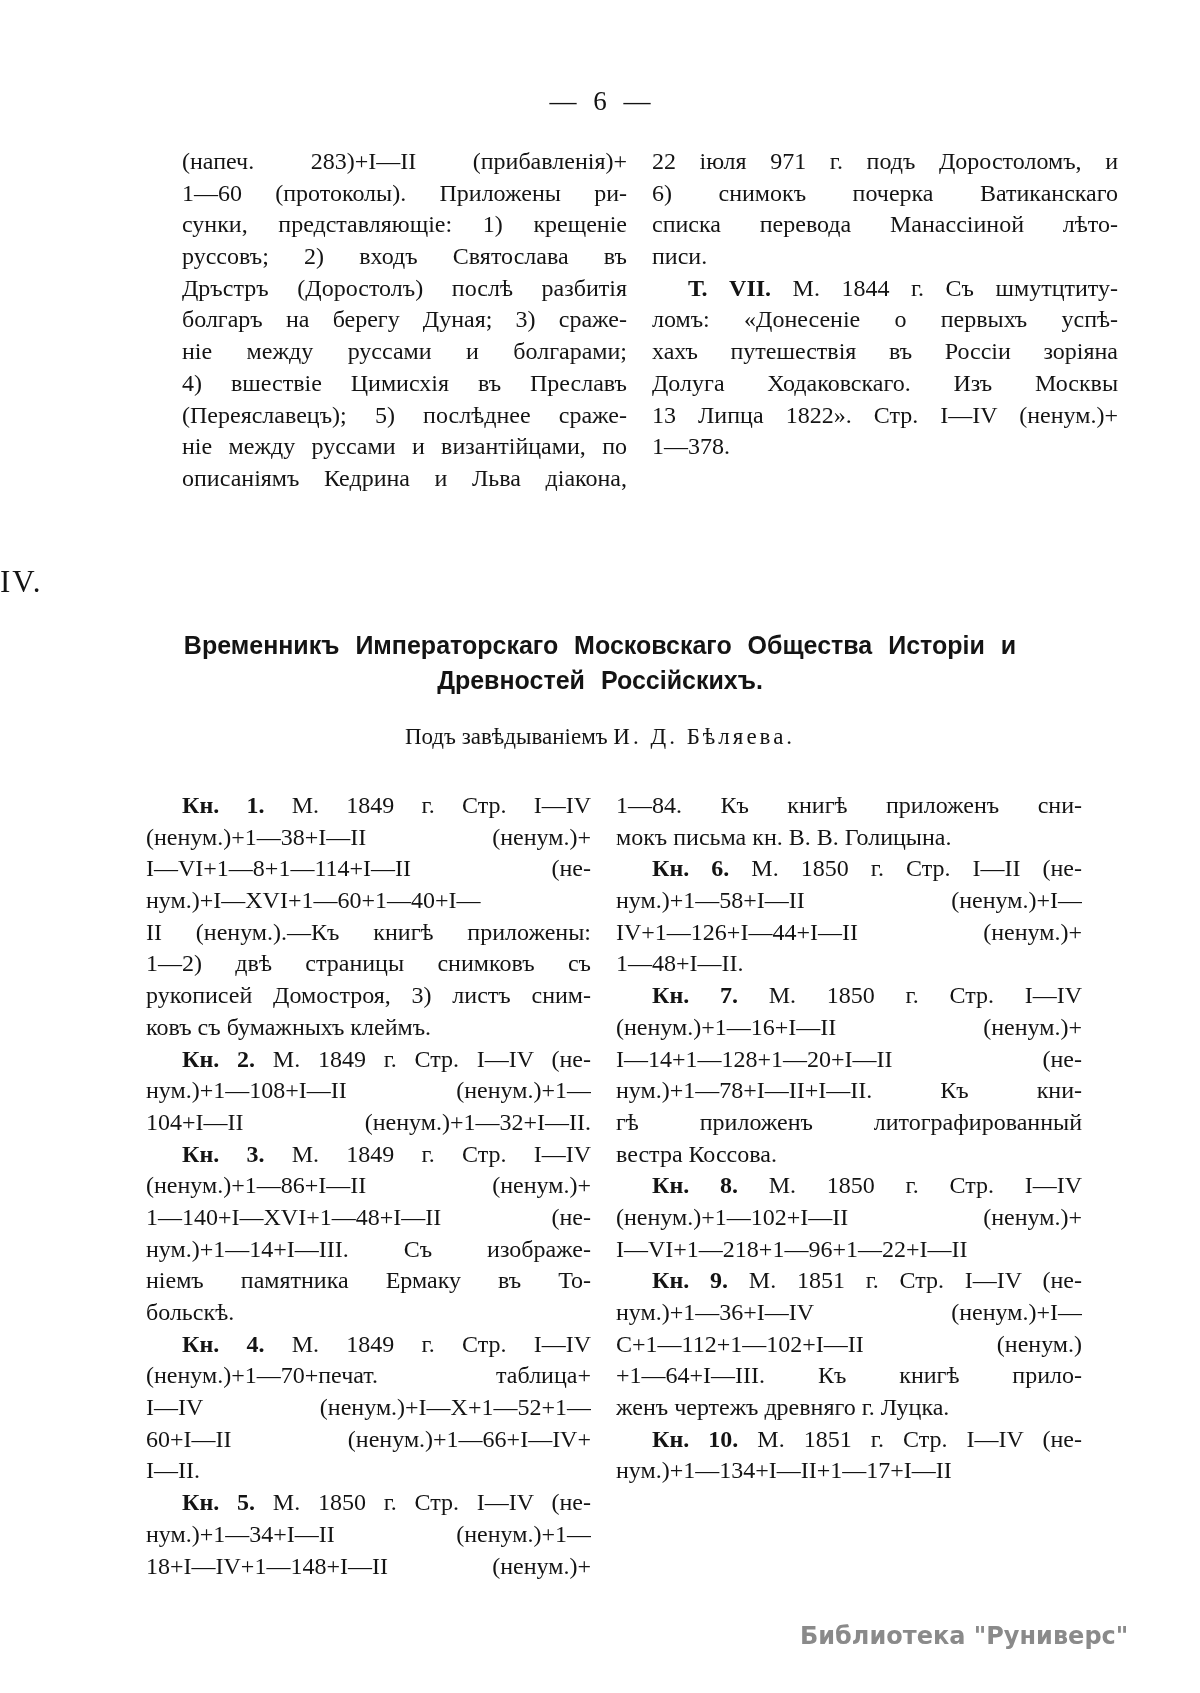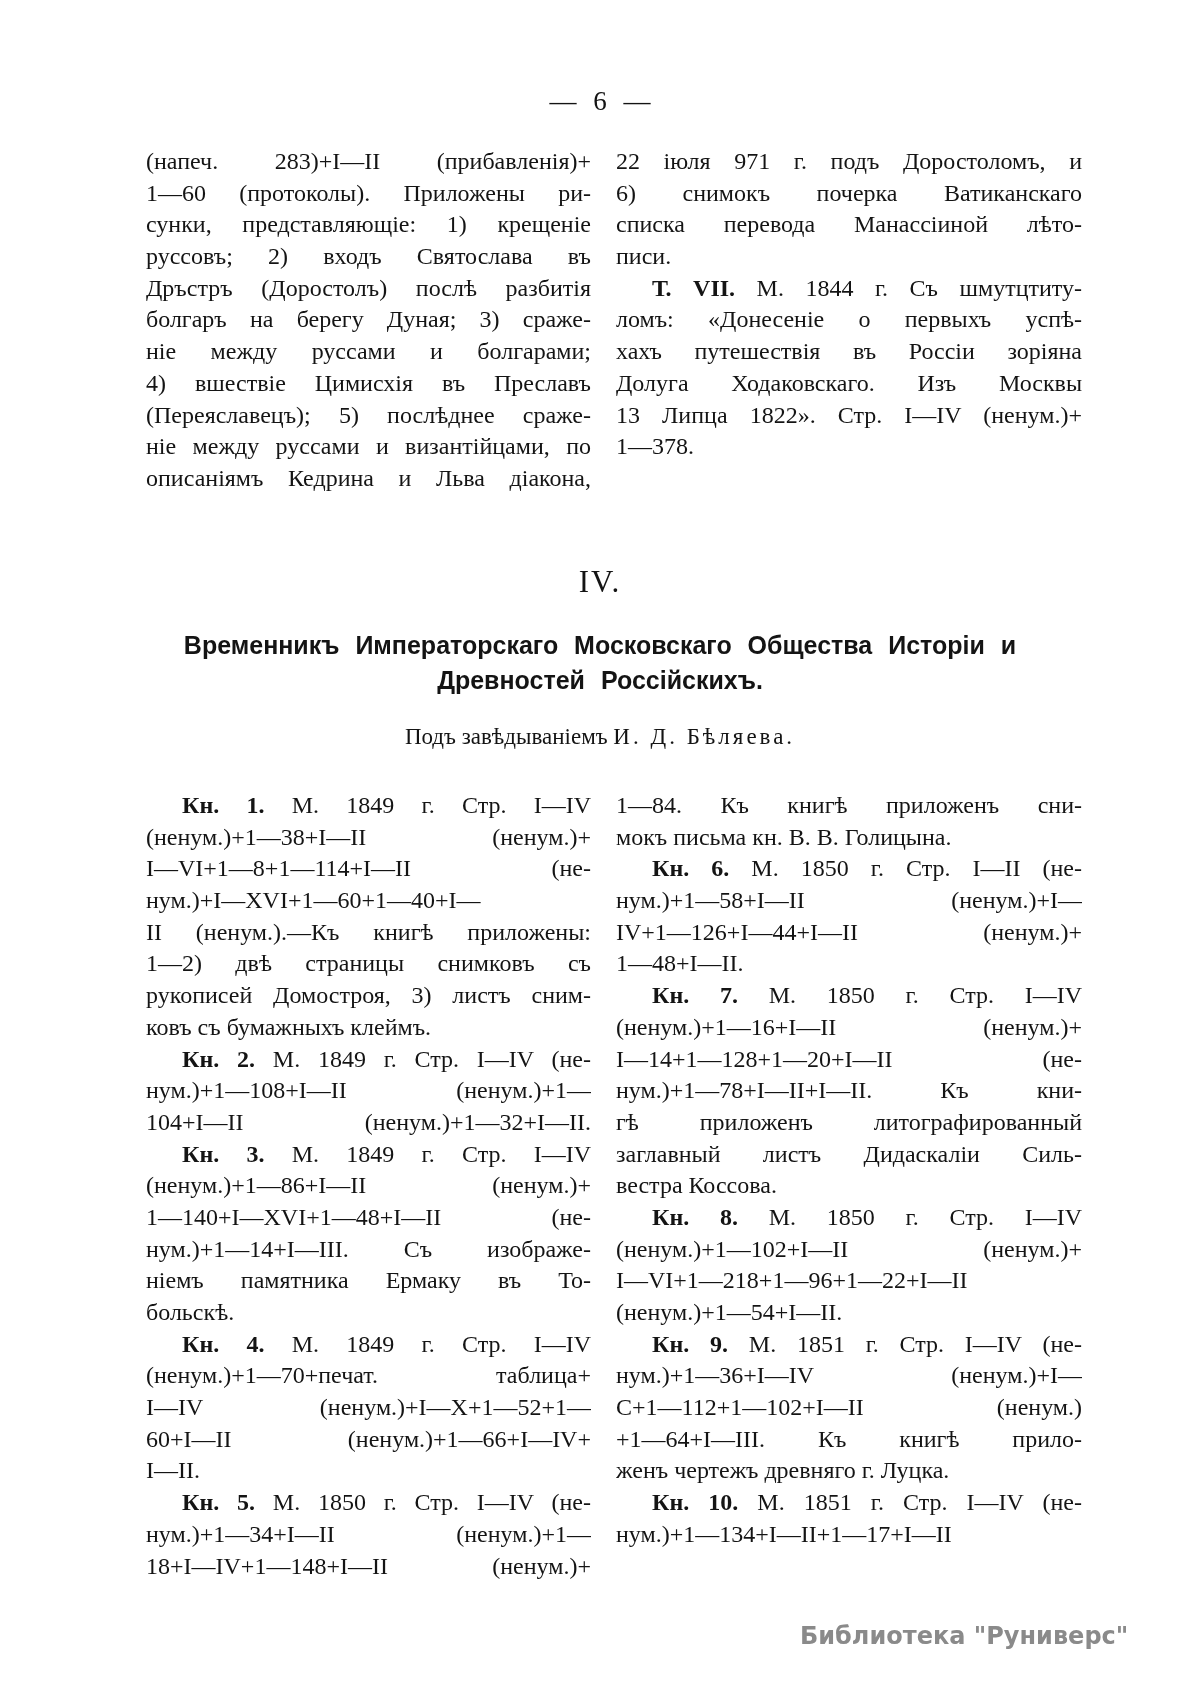--- a/index.html
+++ b/index.html
@@ -20,39 +20,39 @@
     text-align: center;
     font-size: 27px;
     word-spacing: 10px;
   }
   .twocol {
     position: absolute;
     left: 146px;
     width: 936px;
     display: flex;
   }
-  .topblock  { top: 146px; }
+  .topblock  { top: 146px; margin-left: 36px; }
   .bookblock { top: 790px; }
   .colL { width: 445px; margin-right: 25px; }
   .colR { width: 466px; }
   .tline {
     font-size: 24px;
     line-height: 31.7px;
     height: 31.7px;
     overflow: hidden;
     white-space: normal;
   }
   .tline.just { text-align: justify; text-align-last: justify; }
   .tline.ind  { text-indent: 36px; }
   .tline b { font-weight: bold; }
   .numeral {
     position: absolute;
     top: 564px; left: 0;
     width: 1200px;
-    text-align: center;
+    text-align: left;
     font-size: 31px;
     letter-spacing: 2px;
   }
   .title {
     position: absolute;
     top: 628px; left: 0;
     width: 1200px;
     text-align: center;
     font-family: "Liberation Sans", "DejaVu Sans", sans-serif;
     font-weight: bold;
@@ -158,26 +158,24 @@
         <div class="tline">мокъ письма кн. В. В. Голицына.</div>
         <div class="tline just ind"><b>Кн. 6.</b> М. 1850 г. Стр. I—II (не-</div>
         <div class="tline just">нум.)+1—58+I—II (ненум.)+I—</div>
         <div class="tline just">IV+1—126+I—44+I—II (ненум.)+</div>
         <div class="tline">1—48+I—II.</div>
         <div class="tline just ind"><b>Кн. 7.</b> М. 1850 г. Стр. I—IV</div>
         <div class="tline just">(ненум.)+1—16+I—II (ненум.)+</div>
         <div class="tline just">I—14+1—128+1—20+I—II (не-</div>
         <div class="tline just">нум.)+1—78+I—II+I—II. Къ кни-</div>
         <div class="tline just">гѣ приложенъ литографированный</div>
-        <div class="tline just">заглавный листъ Дидаскаліи Силь-</div>
         <div class="tline">вестра Коссова.</div>
         <div class="tline just ind"><b>Кн. 8.</b> М. 1850 г. Стр. I—IV</div>
         <div class="tline just">(ненум.)+1—102+I—II (ненум.)+</div>
         <div class="tline just">I—VI+1—218+1—96+1—22+I—II</div>
-        <div class="tline">(ненум.)+1—54+I—II.</div>
         <div class="tline just ind"><b>Кн. 9.</b> М. 1851 г. Стр. I—IV (не-</div>
         <div class="tline just">нум.)+1—36+I—IV (ненум.)+I—</div>
         <div class="tline just">C+1—112+1—102+I—II (ненум.)</div>
         <div class="tline just">+1—64+I—III. Къ книгѣ прило-</div>
         <div class="tline">женъ чертежъ древняго г. Луцка.</div>
         <div class="tline just ind"><b>Кн. 10.</b> М. 1851 г. Стр. I—IV (не-</div>
         <div class="tline just">нум.)+1—134+I—II+1—17+I—II</div>
       </div>
   </div>
 

